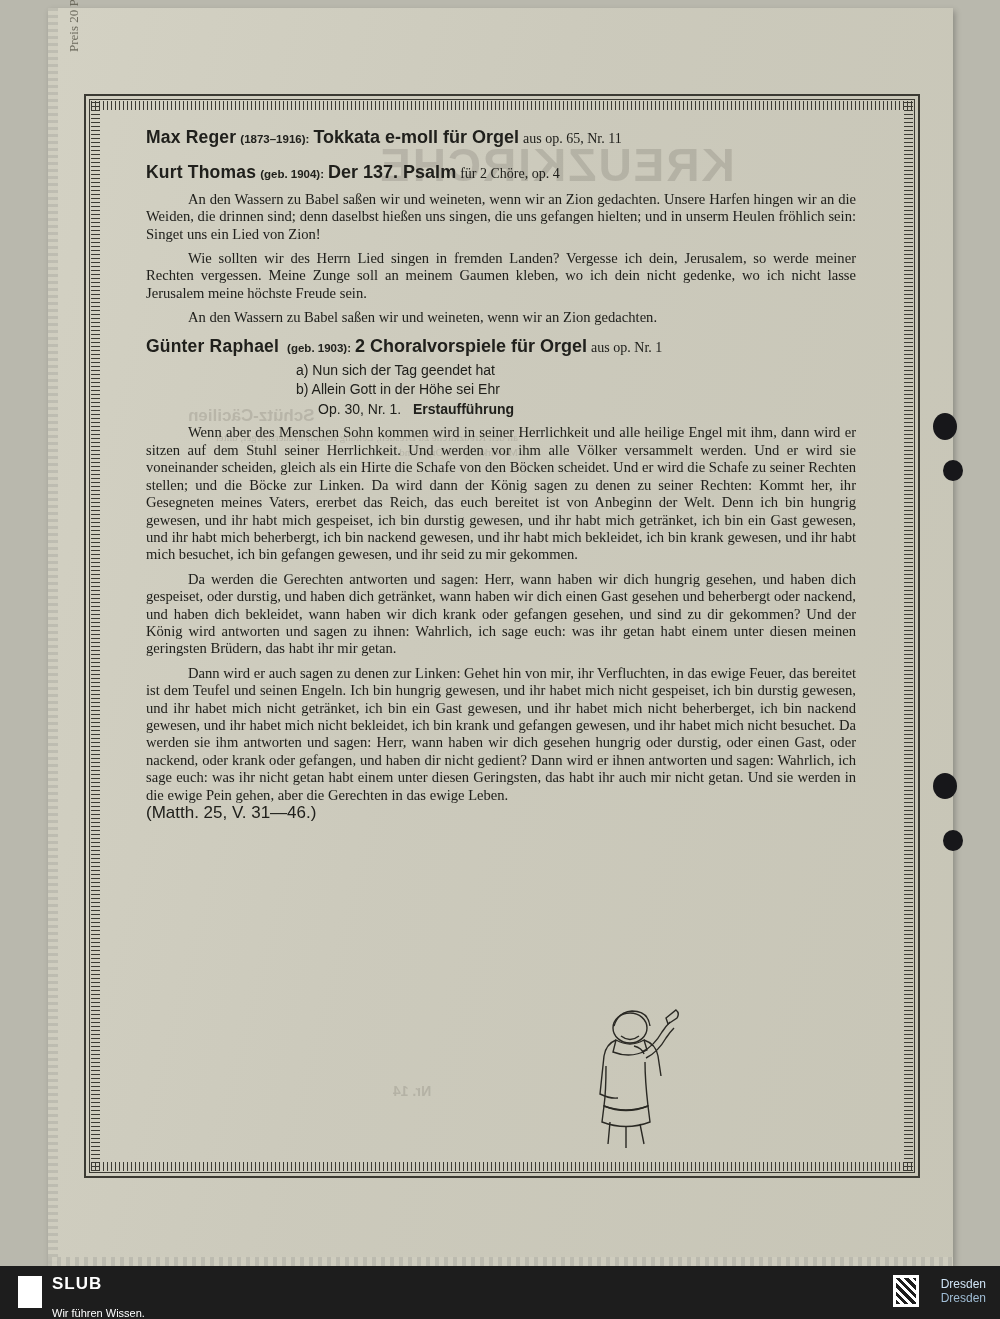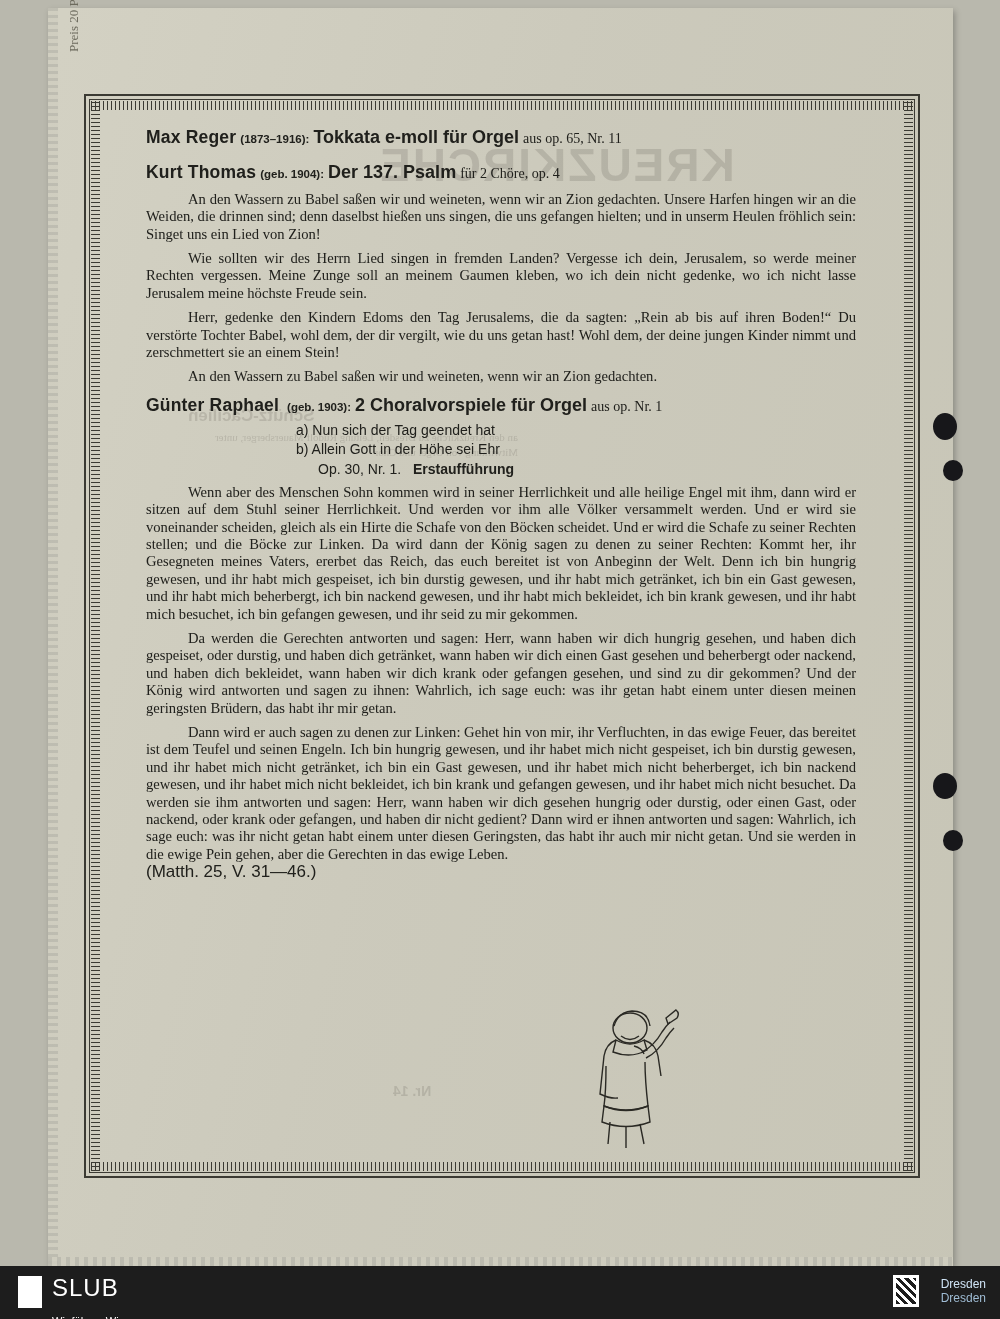--- a/index.html
+++ b/index.html
@@ -134,21 +134,21 @@
   }
   
   #footer{
     position:absolute;left:0;bottom:0;width:1000px;height:53px;
     background:#1d1d1d;color:#fff;
   }
   #slub-logo{
     position:absolute;left:52px;top:8px;
     font-family:"Liberation Sans",sans-serif;
   }
-  #slub-name{font-size:24px;font-weight:normal;letter-spacing:1px;}
+  #slub-name{font-size:17px;font-weight:bold;letter-spacing:1px;}
   #slub-tag{font-size:11px;margin-top:13px;}
   #slub-mark{
     position:absolute;left:18px;top:10px;width:24px;height:32px;
     background:#fff;
   }
   #footer-right{
     position:absolute;right:14px;top:9px;
     display:flex;align-items:center;gap:22px;
   }
   #dd-wappen{width:26px;height:32px;background:#fff;position:relative;}
@@ -193,21 +193,20 @@
 
       <div class="work-line" style="margin-top:12px">
         <span class="composer">Kurt Thomas</span>
         <span class="years">(geb. 1904):</span>
         <span class="title-bold">Der 137. Psalm</span>
         <span class="title-reg">für 2 Chöre, op. 4</span>
       </div>
 
       <p class="body">An den Wassern zu Babel saßen wir und weineten, wenn wir an Zion gedachten. Unsere Harfen hingen wir an die Weiden, die drinnen sind; denn daselbst hießen uns singen, die uns gefangen hielten; und in unserm Heulen fröhlich sein: Singet uns ein Lied von Zion!</p>
       <p class="body">Wie sollten wir des Herrn Lied singen in fremden Landen? Vergesse ich dein, Jerusalem, so werde meiner Rechten vergessen. Meine Zunge soll an meinem Gaumen kleben, wo ich dein nicht gedenke, wo ich nicht lasse Jerusalem meine höchste Freude sein.</p>
-      <p class="body">Herr, gedenke den Kindern Edoms den Tag Jerusalems, die da sagten: „Rein ab bis auf ihren Boden!“ Du verstörte Tochter Babel, wohl dem, der dir vergilt, wie du uns getan hast! Wohl dem, der deine jungen Kinder nimmt und zerschmettert sie an einem Stein!</p>
       <p class="body">An den Wassern zu Babel saßen wir und weineten, wenn wir an Zion gedachten.</p>
 
       <div class="work-line blk">
         <span class="composer">Günter Raphael</span>
         &nbsp;<span class="years">(geb. 1903):</span>
         <span class="title-bold">2 Choralvorspiele für Orgel</span>
         <span class="title-reg">aus op. Nr. 1</span>
       </div>
       <div class="sub-item">a) Nun sich der Tag geendet hat</div>
       <div class="sub-item">b) Allein Gott in der Höhe sei Ehr</div>

